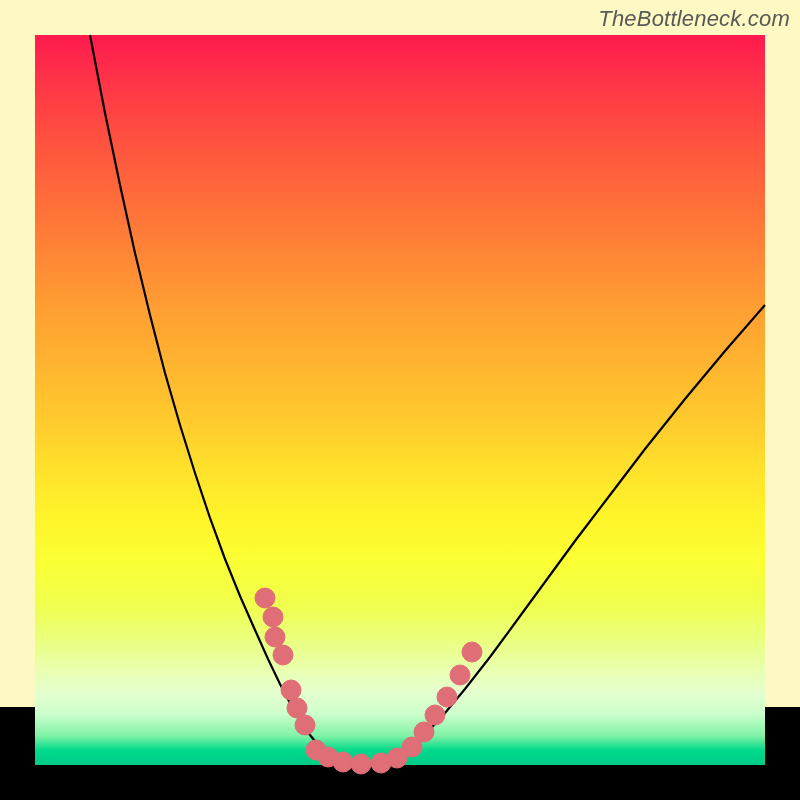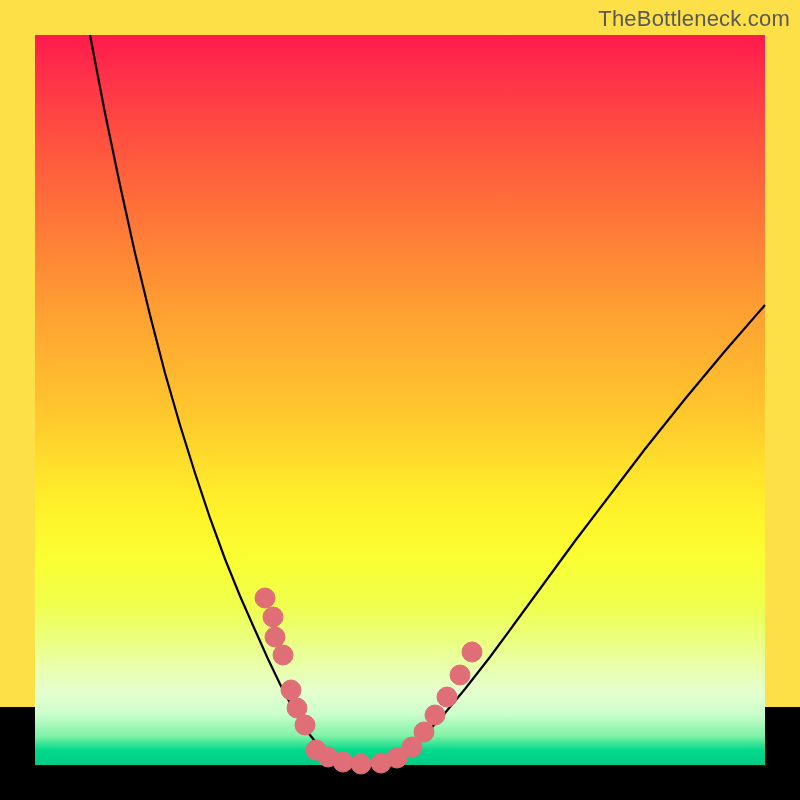--- a/index.html
+++ b/index.html
@@ -10,21 +10,22 @@
     overflow: hidden;
     background: #000;
     font-family: Arial, Helvetica, sans-serif;
   }
   .frame {
     position: absolute;
     top: 0;
     left: 0;
     width: 800px;
     height: 707px;
-    background: #fde047;
+    background: #fef9c3;
+    font-style: italic;
   }
   .plot-area {
     position: absolute;
     top: 35px;
     left: 35px;
     width: 730px;
     height: 730px;
     
     background: linear-gradient(to bottom,
       #ff1a4d 0%,

